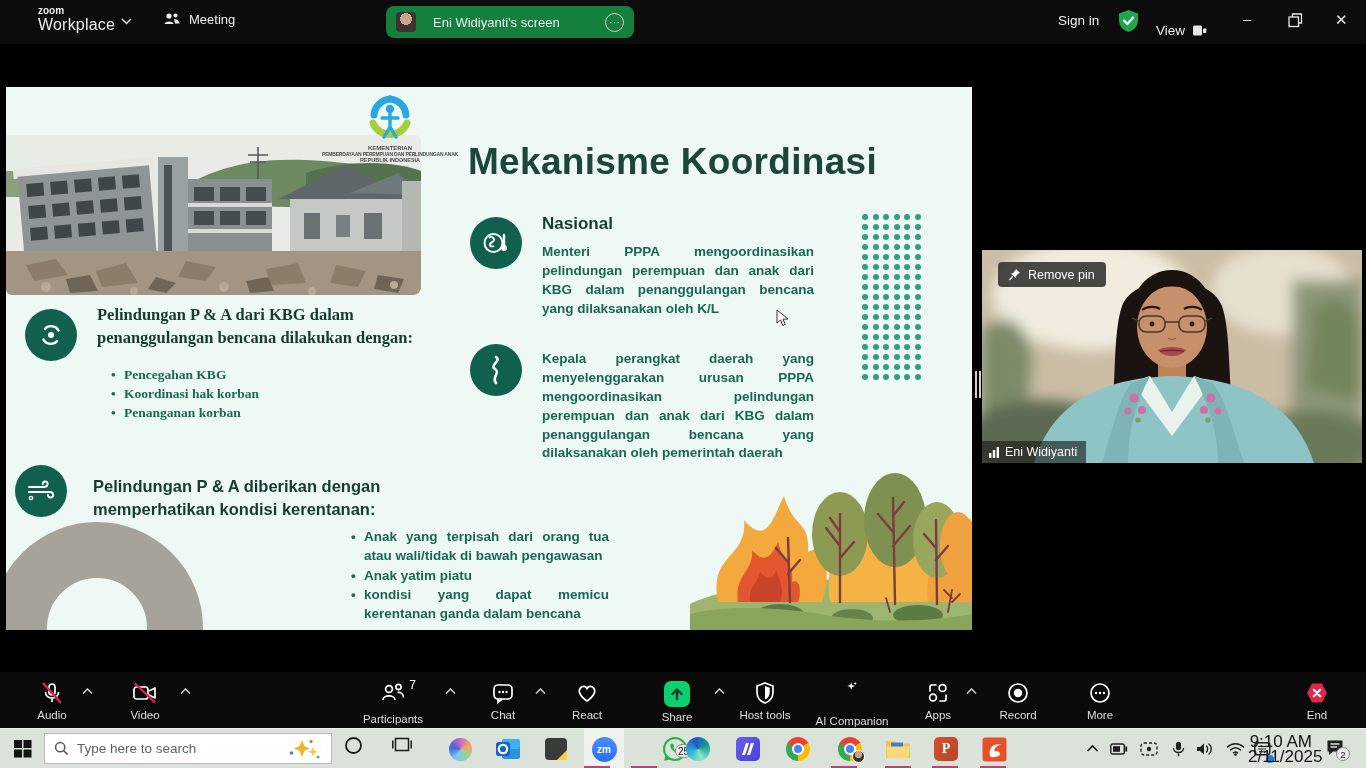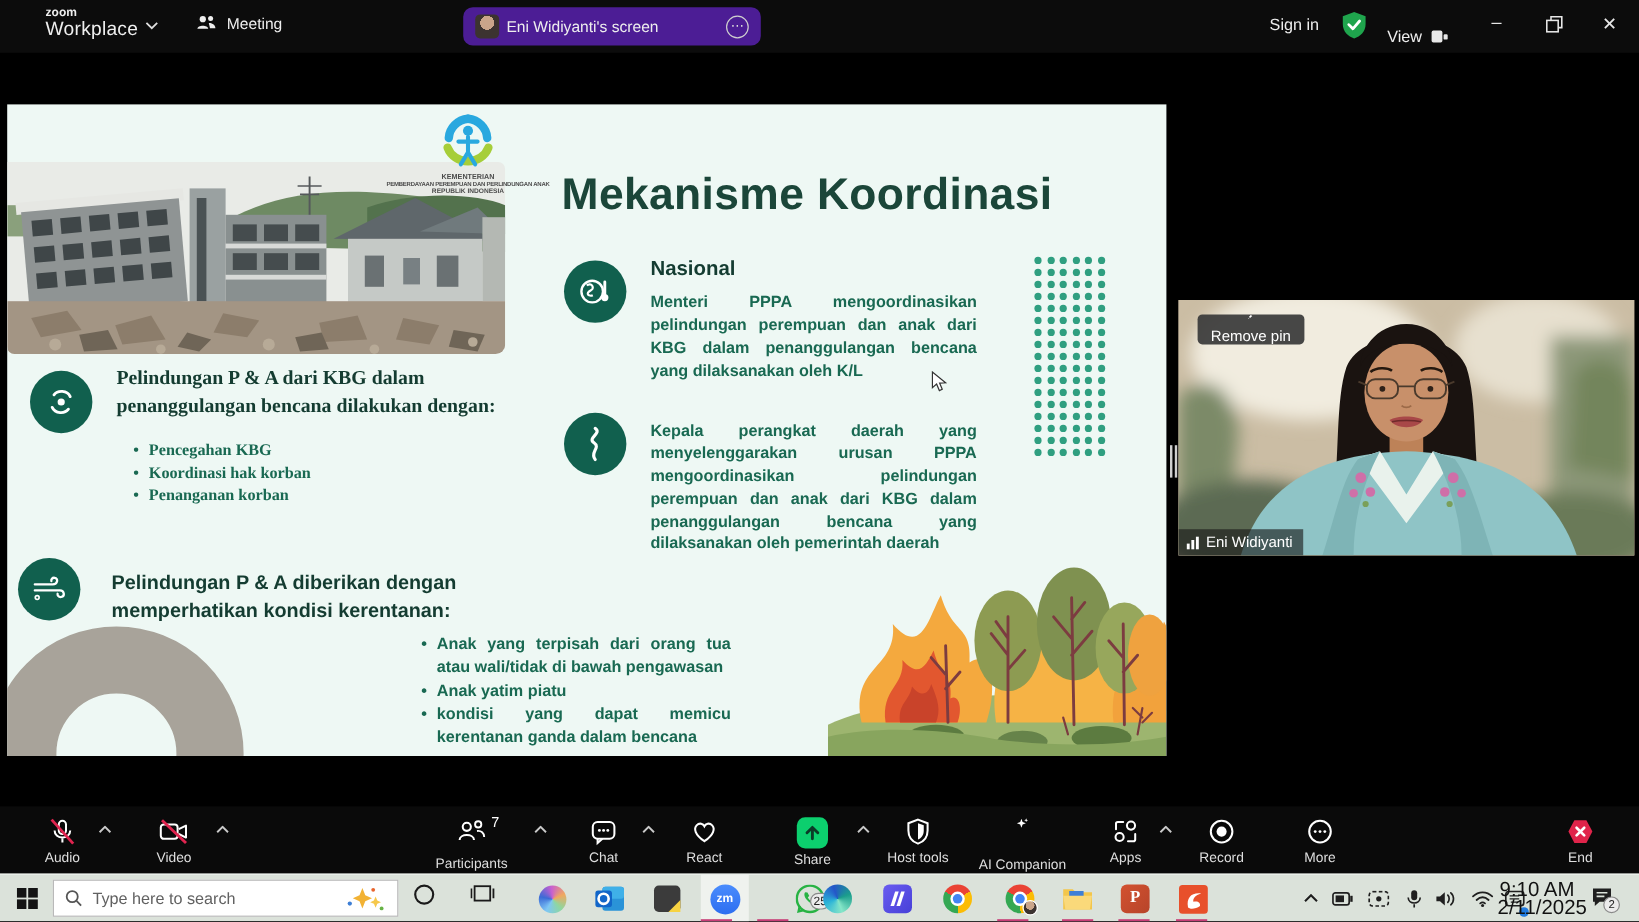--- a/index.html
+++ b/index.html
@@ -8,21 +8,21 @@
     --end-red:#e0244a; --slash-red:#e0244f; --underline-pink:#c73e77;
   }
   *{margin:0;padding:0;box-sizing:border-box;}
   body{font-family:"Liberation Sans",sans-serif;background:#222;}
   .stage{position:relative;width:1366px;height:768px;background:#000;overflow:hidden;}
   .abs{position:absolute;}
   
   .titlebar{position:absolute;left:0;top:0;width:1366px;height:44px;background:#0c0c0c;color:#eee;}
   .logo-zoom{font-size:10px;font-weight:700;line-height:11px;}
   .logo-work{font-size:16px;font-weight:400;line-height:17px;letter-spacing:.2px;}
-  .tab-pill{background:#4c1d95;border-radius:8px;height:32px;display:flex;align-items:center;padding:0 10px;gap:6px;}
+  .tab-pill{background:#15803d;border-radius:8px;height:32px;display:flex;align-items:center;padding:0 10px;gap:17px;}
   .tab-pill .avatar{width:20px;height:20px;border-radius:4px;background:radial-gradient(circle at 50% 35%,#caa58a 0 35%,#3c3330 36%);}
   .ellipsis-btn{width:19px;height:19px;border:1.4px solid #cfcfcf;border-radius:50%;display:flex;align-items:center;justify-content:center;font-size:11px;color:#dcdcdc;line-height:1;}
   .winbtn{font-size:15px;color:#e7e7e7;}
   
   .slide{position:absolute;left:6px;top:87px;width:966px;height:543px;background:#eef8f4;overflow:hidden;}
   .slide-title{font-size:37px;font-weight:800;color:var(--title-green);letter-spacing:.3px;}
   .circle-icon{width:52px;height:52px;border-radius:50%;background:var(--accent-green);display:flex;align-items:center;justify-content:center;z-index:2;}
   .sec-h{font-size:16.5px;font-weight:800;color:var(--heading-dark);line-height:1.42;}
   .sec-h2{font-size:17px;font-weight:800;color:var(--heading-dark);}
   .body-just{font-size:13.5px;font-weight:700;color:var(--text-green);line-height:1.4;text-align:justify;margin-top:9px;}
@@ -32,21 +32,21 @@
   ul.blt.just li{text-align:justify;}
   .dots{display:grid;grid-template-columns:repeat(6,6px);gap:4px 4.6px;}
   .dots span{width:6px;height:6px;border-radius:50%;background:var(--dot-green);}
   .gray-arc{width:212px;height:212px;border-radius:50%;border:56px solid #a8a39a;z-index:1;}
   .ministry{width:160px;text-align:center;z-index:3;color:#4c4c4c;font-weight:700;}
   .ministry .l1{font-size:6px;}
   .ministry .l2{font-size:5px;letter-spacing:-.2px;}
   .ministry .l3{font-size:5.5px;}
   
   .video-panel{position:absolute;left:982px;top:250px;width:380px;height:213px;overflow:hidden;background:#c7b69d;}
-  .remove-pin{position:absolute;left:16px;top:12px;height:25px;background:rgba(58,58,58,.93);border-radius:4px;display:flex;align-items:center;gap:7px;padding:0 11px;color:#fff;font-size:12.5px;flex-direction:column;}
+  .remove-pin{position:absolute;left:16px;top:12px;height:25px;background:rgba(58,58,58,.93);border-radius:4px;display:flex;align-items:center;gap:7px;padding:0 11px;color:#fff;font-size:12.5px;}
   .name-tag{position:absolute;left:0;bottom:0;height:22px;background:rgba(25,25,25,.62);display:flex;align-items:center;gap:5px;padding:0 9px 0 6px;color:#fff;font-size:12.5px;}
   .resize-handle{position:absolute;left:975px;top:371px;display:flex;gap:2px;}
   .resize-handle i{display:block;width:2px;height:27px;background:#cfcfcf;}
   
   .toolbar{position:absolute;left:0;top:672px;width:1366px;height:56px;background:#0a0a0a;}
   .tbtn{position:absolute;top:0;height:55px;display:flex;flex-direction:column;align-items:center;justify-content:flex-start;padding-top:9px;color:#e3e3e3;}
   .tbtn .lbl{font-size:11.5px;margin-top:4px;color:#dedede;white-space:nowrap;}
   .caret{position:absolute;top:16px;}
   .share-ic{width:26px;height:26px;border-radius:7px;background:var(--share-green);display:flex;align-items:center;justify-content:center;}
   

